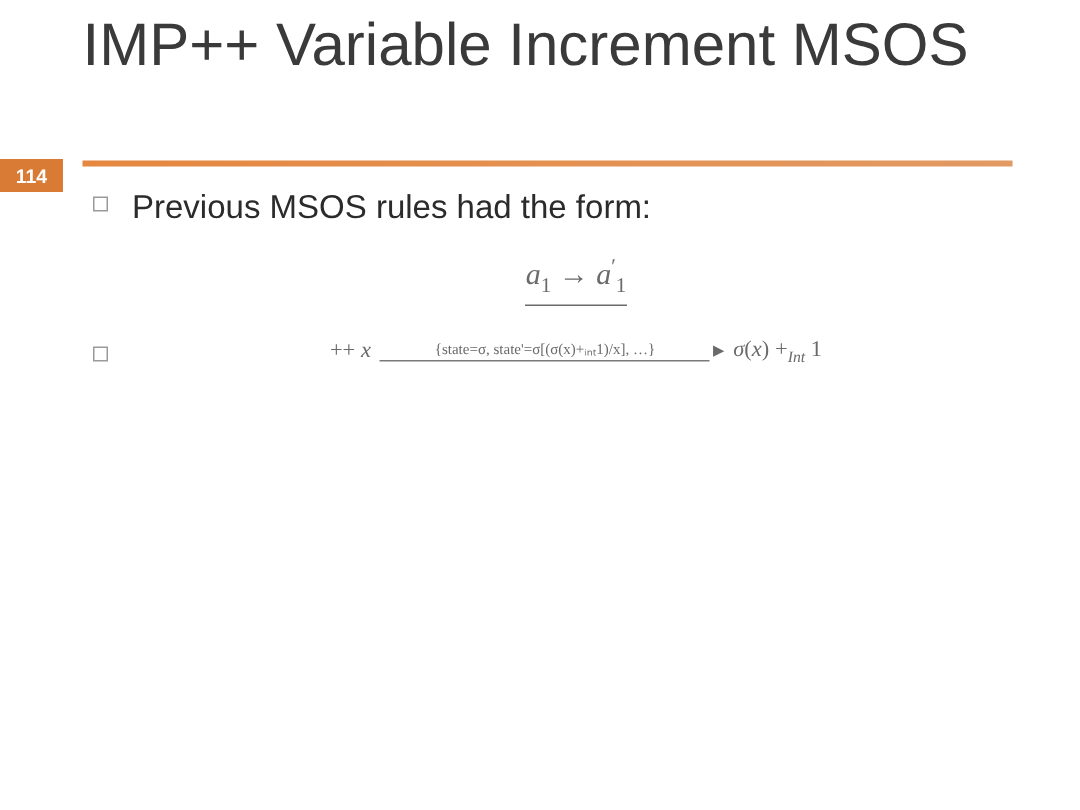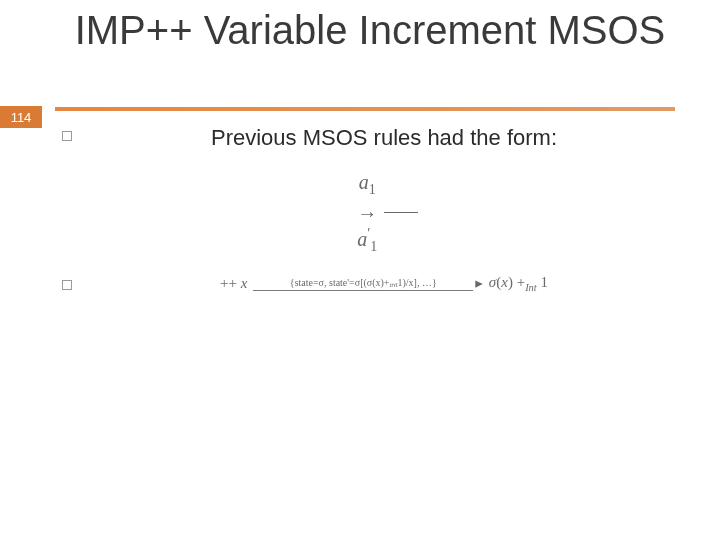--- a/index.html
+++ b/index.html
@@ -10,21 +10,20 @@
     background: #ffffff;
     font-family: Arial, Helvetica, sans-serif;
     color: #333333;
     overflow: hidden;
   }
   .slide {
     position: relative;
     width: 720px;
     height: 460px;
     box-sizing: border-box;
-    text-align: center;
   }
   .title {
     position: absolute;
     left: 55px;
     top: 8px;
     width: 630px;
     font-size: 40px;
     line-height: 1.1;
     color: #3a3a3a;
     font-weight: 400;
@@ -39,21 +38,21 @@
   }
   .slide-number-badge {
     position: absolute;
     left: 0;
     top: 106px;
     width: 42px;
     height: 22px;
     background: #d97b34;
     color: #fff;
     font-size: 13px;
-    font-weight: normal;
+    font-weight: bold;
     display: flex;
     align-items: center;
     justify-content: center;
   }
   .body {
     position: absolute;
     left: 60px;
     top: 124px;
     width: 620px;
   }
@@ -80,20 +79,21 @@
     border: 1px solid #9a9a9a;
     box-sizing: border-box;
   }
   .formula-block {
     display: flex;
     justify-content: center;
     margin: 18px 0 22px 0;
   }
   .fraction {
     display: inline-flex;
+    flex-direction: column;
     align-items: center;
     font-family: Georgia, 'Times New Roman', serif;
     font-size: 20px;
     color: #6a6a6a;
   }
   .frac-line {
     width: 100%;
     border-top: 1px solid #6a6a6a;
     margin: 2px 0;
   }

